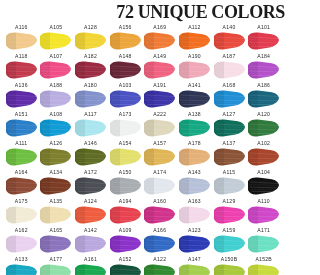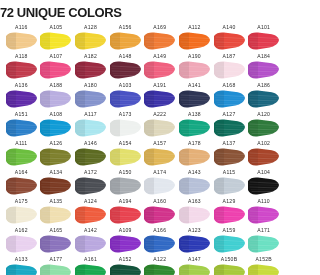--- a/index.html
+++ b/index.html
@@ -15,24 +15,24 @@
     color: #1a1a1a;
   }
   #page {
     width: 285px;
     height: 275px;
     position: relative;
     background: #ffffff;
     box-sizing: border-box;
   }
   #title {
-    text-align: left;
-    font-family: Liberation Sans, sans-serif;
+    text-align: right;
+    font-family: Liberation Serif, serif;
     font-weight: bold;
-    font-size: 13px;
+    font-size: 18px;
     letter-spacing: -0.4px;
     color: #1b1b1b;
     padding-top: 2px;
     height: 22px;
     line-height: 21px;
     white-space: nowrap;
   }
   #grid {
     padding: 0 4px 0 4px;
     display: grid;

